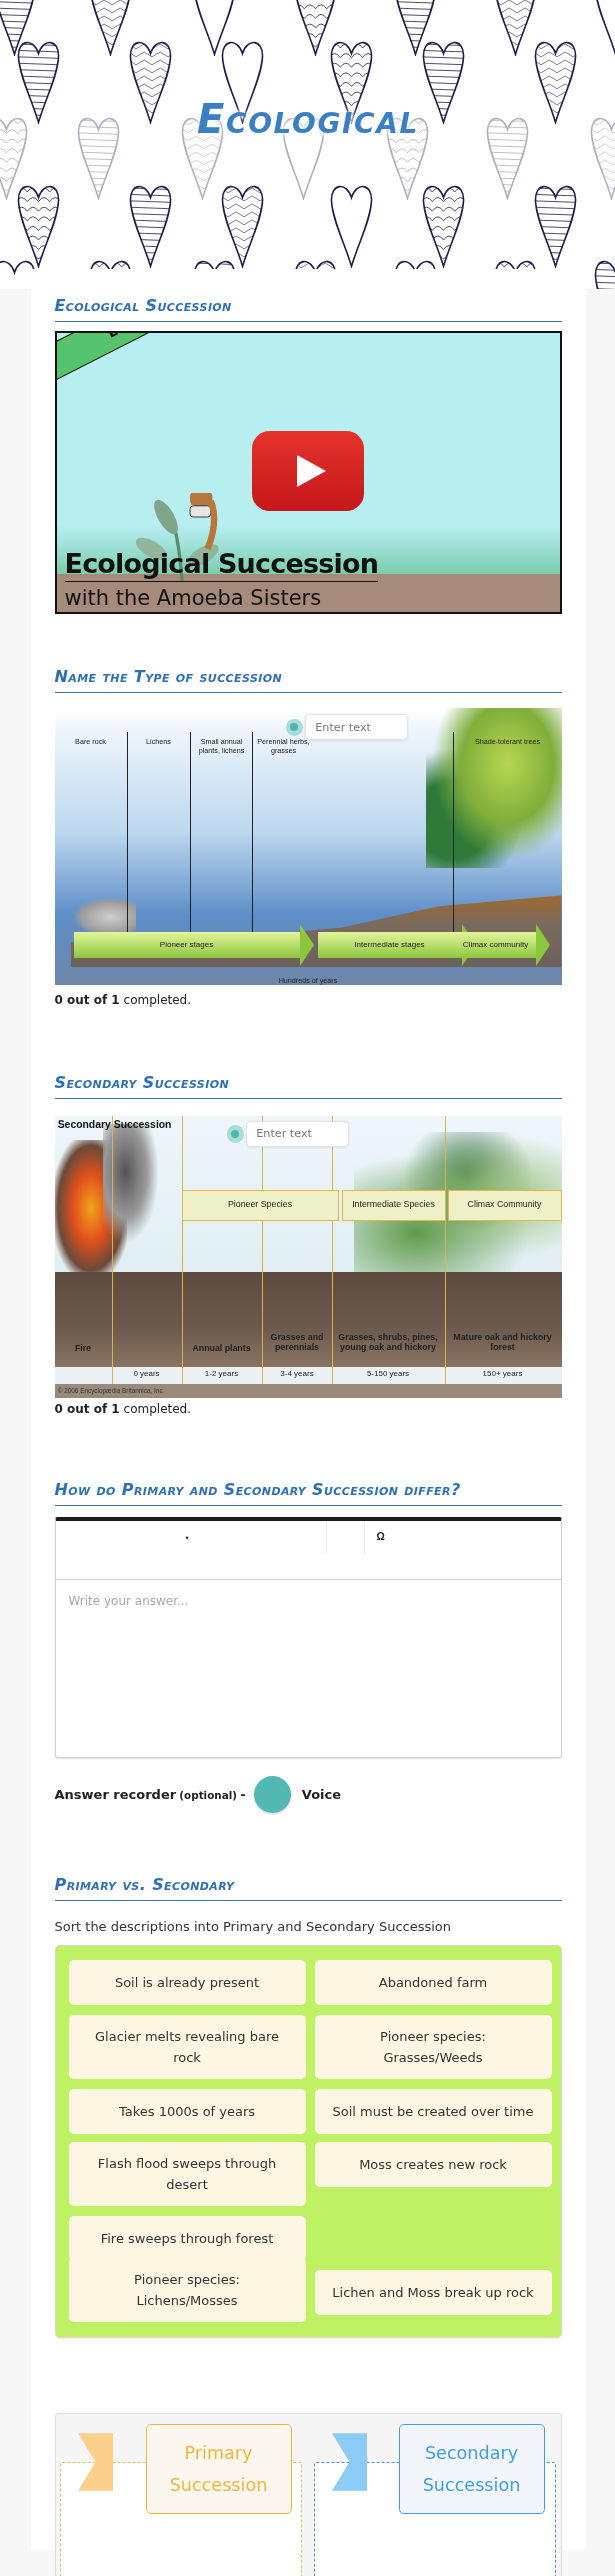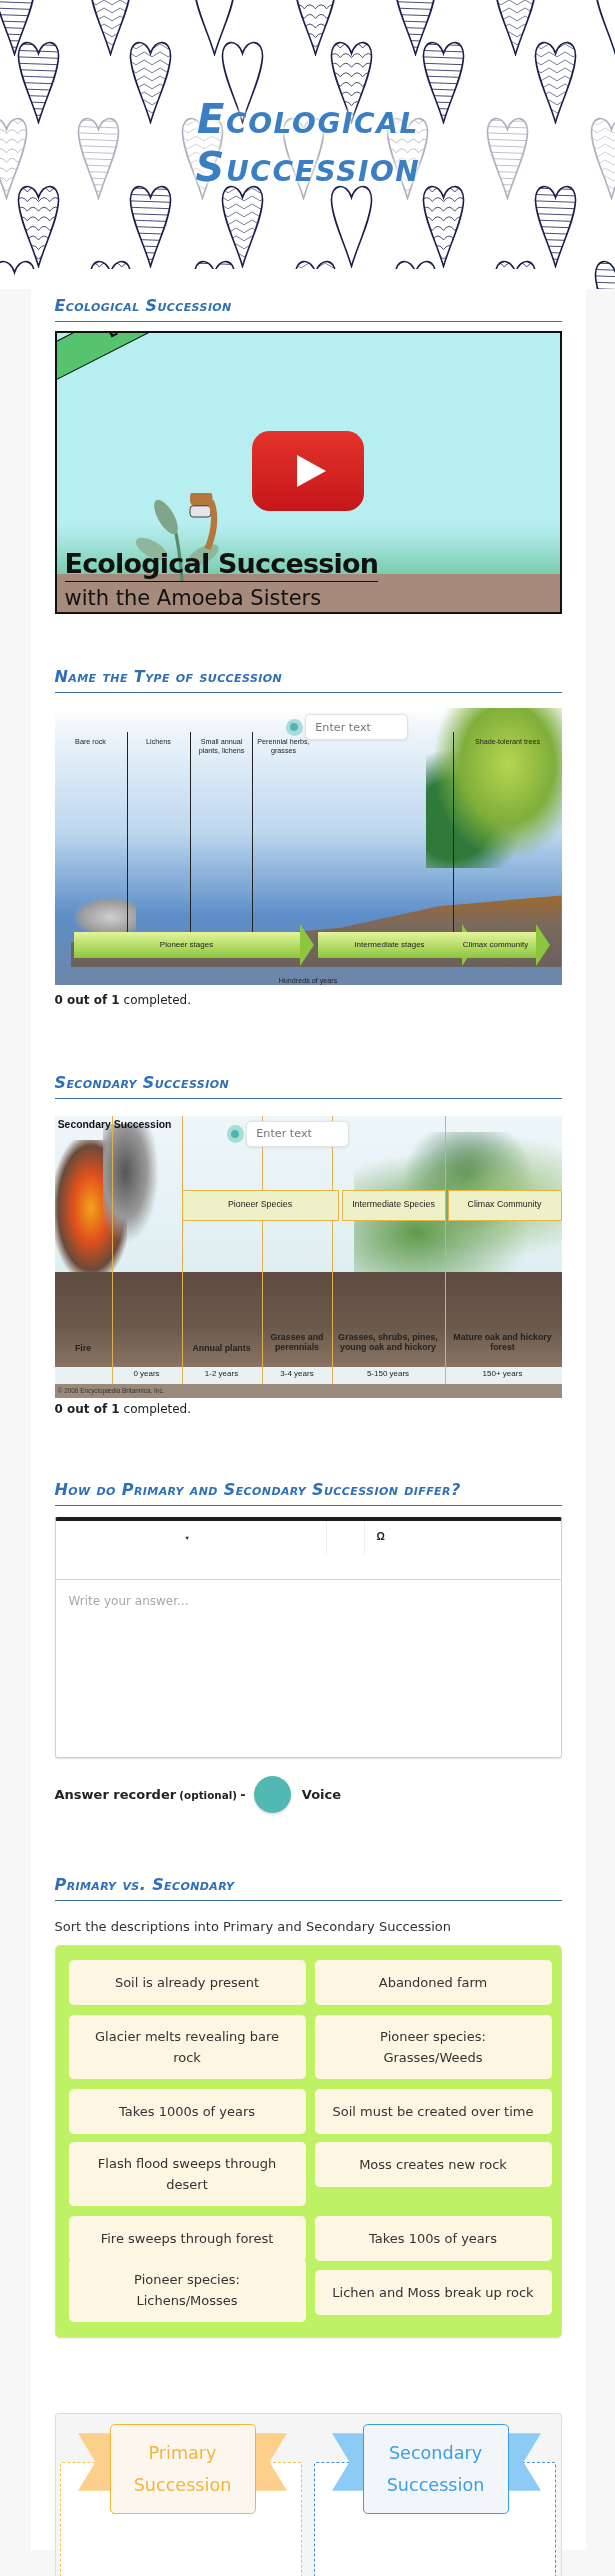--- a/index.html
+++ b/index.html
@@ -199,21 +199,21 @@
   }
   .drop-zone {
     position: absolute; top: 48px; width: 242px; height: 157px; background: #fff; border: 1.6px dashed; border-radius: 2.4px;
   }
   .dz-primary { left: 4.8px; border-color: #f0c050; }
   .dz-secondary { left: 258px; border-color: #4a90c9; }
   .ribbon-tail { position: absolute; top: 19px; width: 35px; height: 58px; }
   .label-box {
     position: absolute; top: 9.6px; width: 146px; height: 90px; border: 1.6px solid; border-radius: 4.8px;
     display: flex; align-items: center; justify-content: center; text-align: center;
-    font-family: "DejaVu Sans", sans-serif; font-size: 17.6px; line-height: 32px; padding: 0 8px;
+    font-family: "DejaVu Sans", sans-serif; font-size: 17.6px; line-height: 32px; padding: 0 8px; margin-left: 36px;
   }
   .lb-primary { left: 54px; background: #fbf7ee; border-color: #f2b53c; color: #f2b53c; }
   .lb-secondary { left: 307px; background: #f2f6fa; border-color: #3d9ee3; color: #3d9ee3; }
 </style>
 </head>
 <body>
 
 <div class="banner">
   <div id="hearts">
       <div class="heart" style="left: -8px; top: -32px; opacity: 1;"><svg viewBox="0 0 56 110">
@@ -791,21 +791,20 @@
             <line x1="0" y1="74" x2="56" y2="76" stroke="#1c1f4a" stroke-width="1"></line>
             <line x1="0" y1="82" x2="56" y2="84" stroke="#1c1f4a" stroke-width="1"></line>
             <line x1="0" y1="90" x2="56" y2="92" stroke="#1c1f4a" stroke-width="1"></line>
             <line x1="0" y1="98" x2="56" y2="100" stroke="#1c1f4a" stroke-width="1"></line>
           </g>
           <path d="M28 22 C22 2 2 4 3 26 C4 50 20 80 28 108 C36 80 52 50 53 26 C54 4 34 2 28 22Z" fill="none" stroke="#1c1f4a" stroke-width="2"></path>
         </svg></div>
     </div>
   <div class="banner-title">
     <div>Ecological</div>
-    <div>Succession</div>
   </div>
 </div>
 
 <div class="content">
 
   <h2 class="section-heading" style="top:26.5px">Ecological Succession</h2>
   <div class="video">
     <div class="ribbon"><span>Ecology - Video 2</span></div>
     <div class="grass"></div>
     <div class="ground"></div>
@@ -913,21 +912,20 @@
   <div class="card-box">
     <div class="card" style="left:13px;top:14.4px;height:45px">Soil is already present</div>
     <div class="card" style="left:259px;top:14.4px;height:45px">Abandoned farm</div>
     <div class="card" style="left:13px;top:69px;height:64px">Glacier melts revealing bare rock</div>
     <div class="card" style="left:259px;top:69px;height:64px">Pioneer species: Grasses/Weeds</div>
     <div class="card" style="left:13px;top:143px;height:45px">Takes 1000s of years</div>
     <div class="card" style="left:259px;top:143px;height:45px">Soil must be created over time</div>
     <div class="card" style="left:13px;top:196px;height:64px">Flash flood sweeps through desert</div>
     <div class="card" style="left:259px;top:196px;height:45px">Moss creates new rock</div>
     <div class="card" style="left:13px;top:270px;height:45px">Fire sweeps through forest</div>
-    <div class="card" style="left:259px;top:270px;height:45px">Takes 100s of years</div>
     <div class="card" style="left:13px;top:312px;height:64px">Pioneer species: Lichens/Mosses</div>
     <div class="card" style="left:259px;top:324px;height:45px">Lichen and Moss break up rock</div>
   </div>
 
   <div class="drop-wrap">
     <div class="drop-zone dz-primary"></div>
     <div class="drop-zone dz-secondary"></div>
     <svg class="ribbon-tail" style="left:22.4px" viewBox="0 0 44 72">
         <polygon points="0,0 44,0 44,72 0,72 22,36" fill="#fcd08a"></polygon>
       </svg>

